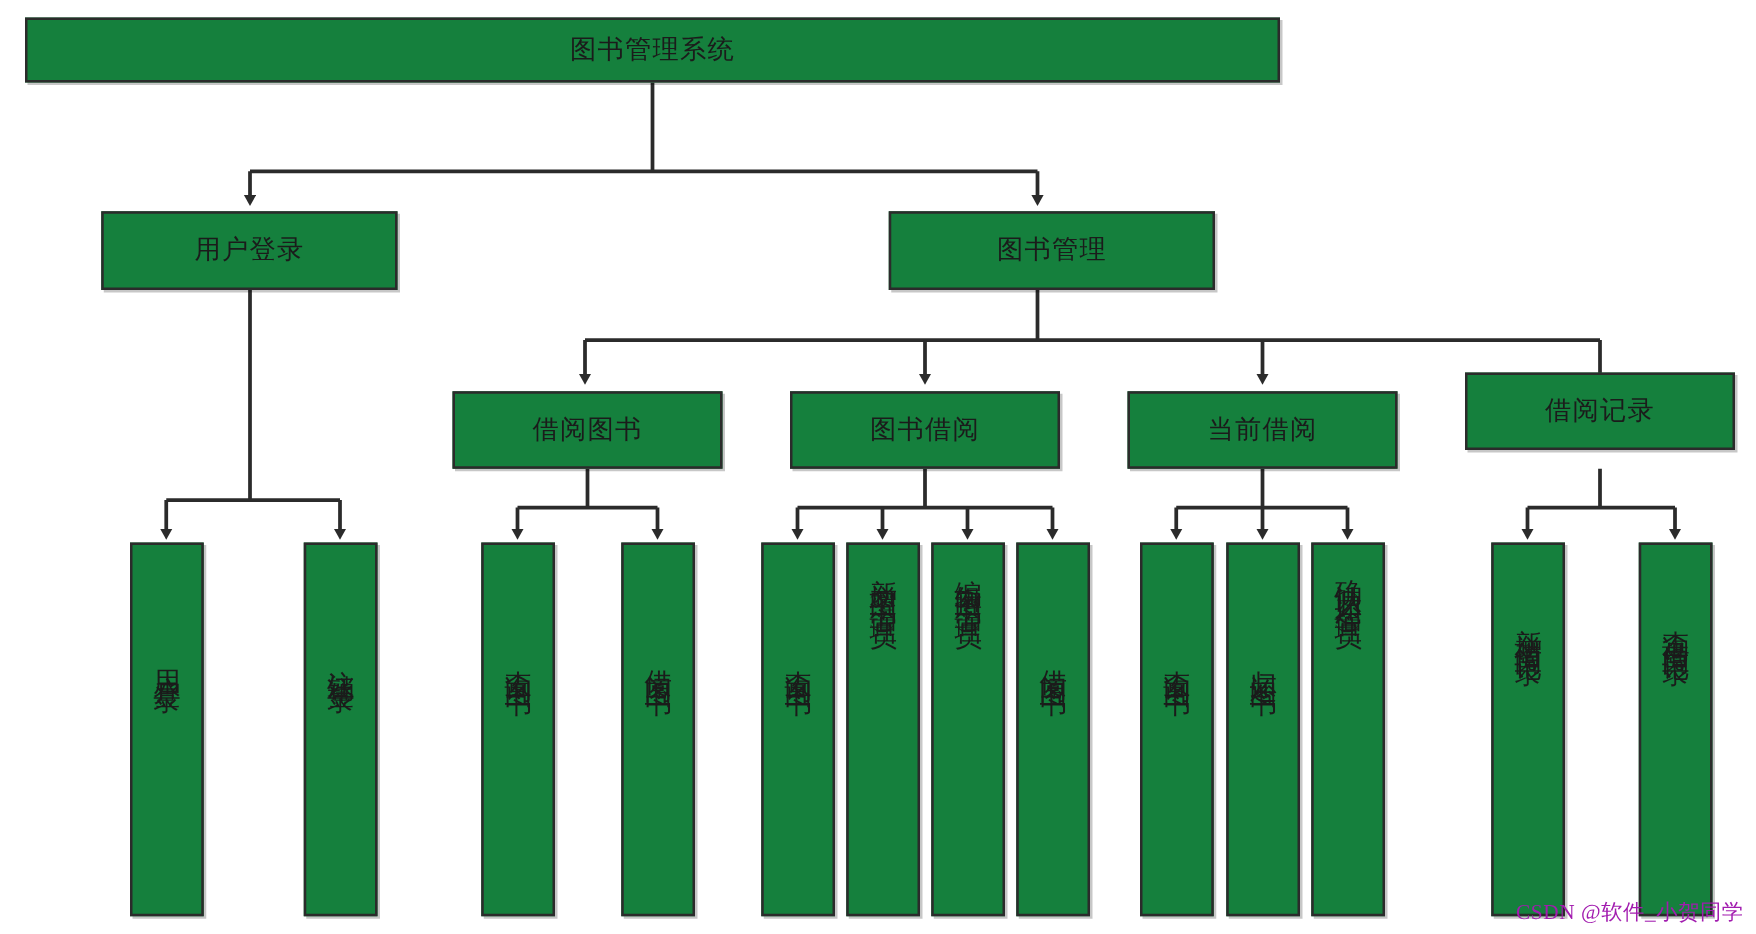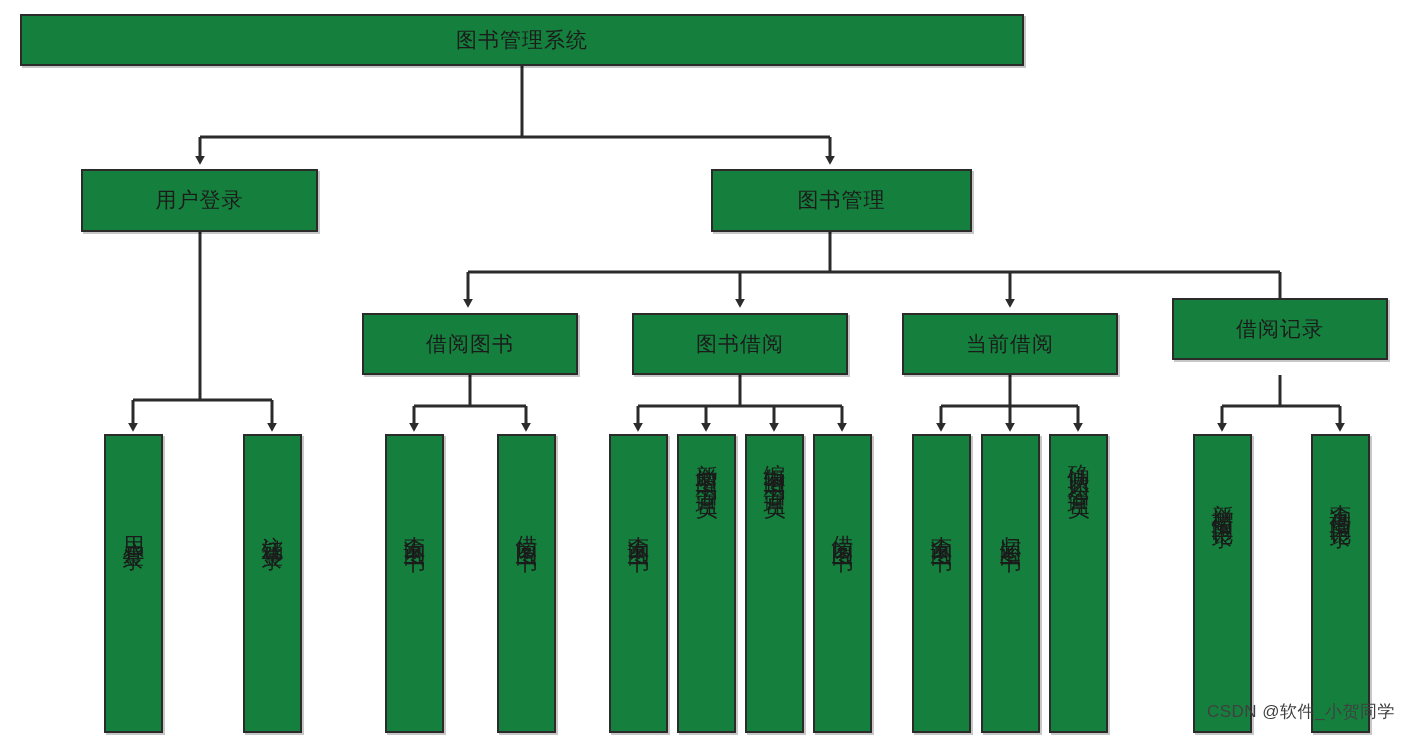--- a/index.html
+++ b/index.html
@@ -42,25 +42,26 @@
   .node.vert .lbl{
     writing-mode:vertical-rl;
     text-orientation:upright;
     font-size:22px;
     letter-spacing:5px;
     line-height:1;
     white-space:nowrap;
   }
   .watermark{
     position:absolute;
-    right:10px;bottom:24px;
+    right:10px;bottom:6px;
     font-size:17px;
-    color:#404040;
+    color:#a21caf;
     letter-spacing:0.5px;
     white-space:nowrap;
+    font-family:Liberation Serif, serif;
   }
 </style>
 </head>
 <body>
 
 <div id="diagram">
 
   <svg id="edges" viewBox="0 0 1405 747">
     <defs>
       <marker id="arrow" markerWidth="11" markerHeight="11" refX="4.2" refY="5" orient="auto" markerUnits="userSpaceOnUse">

